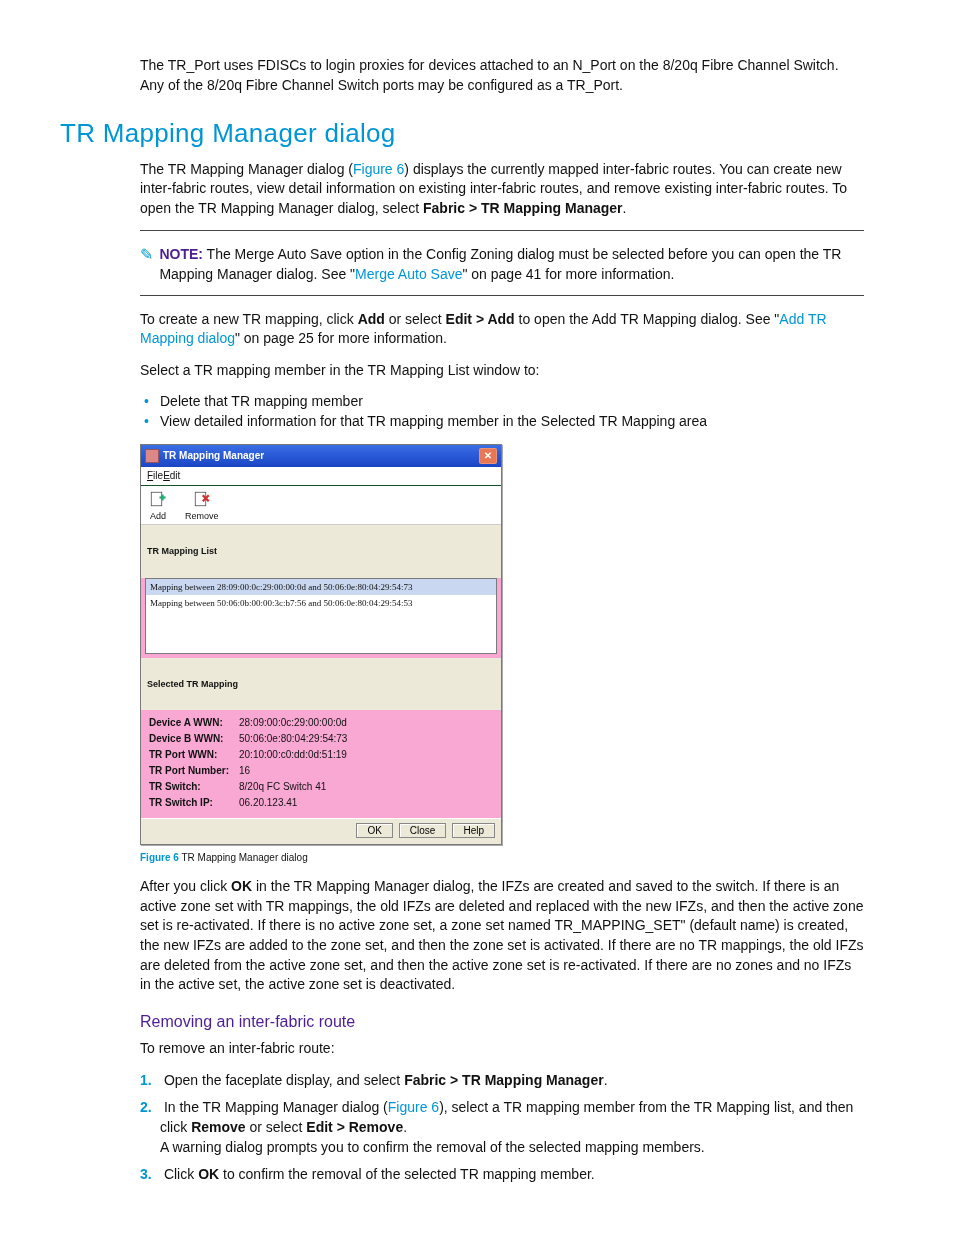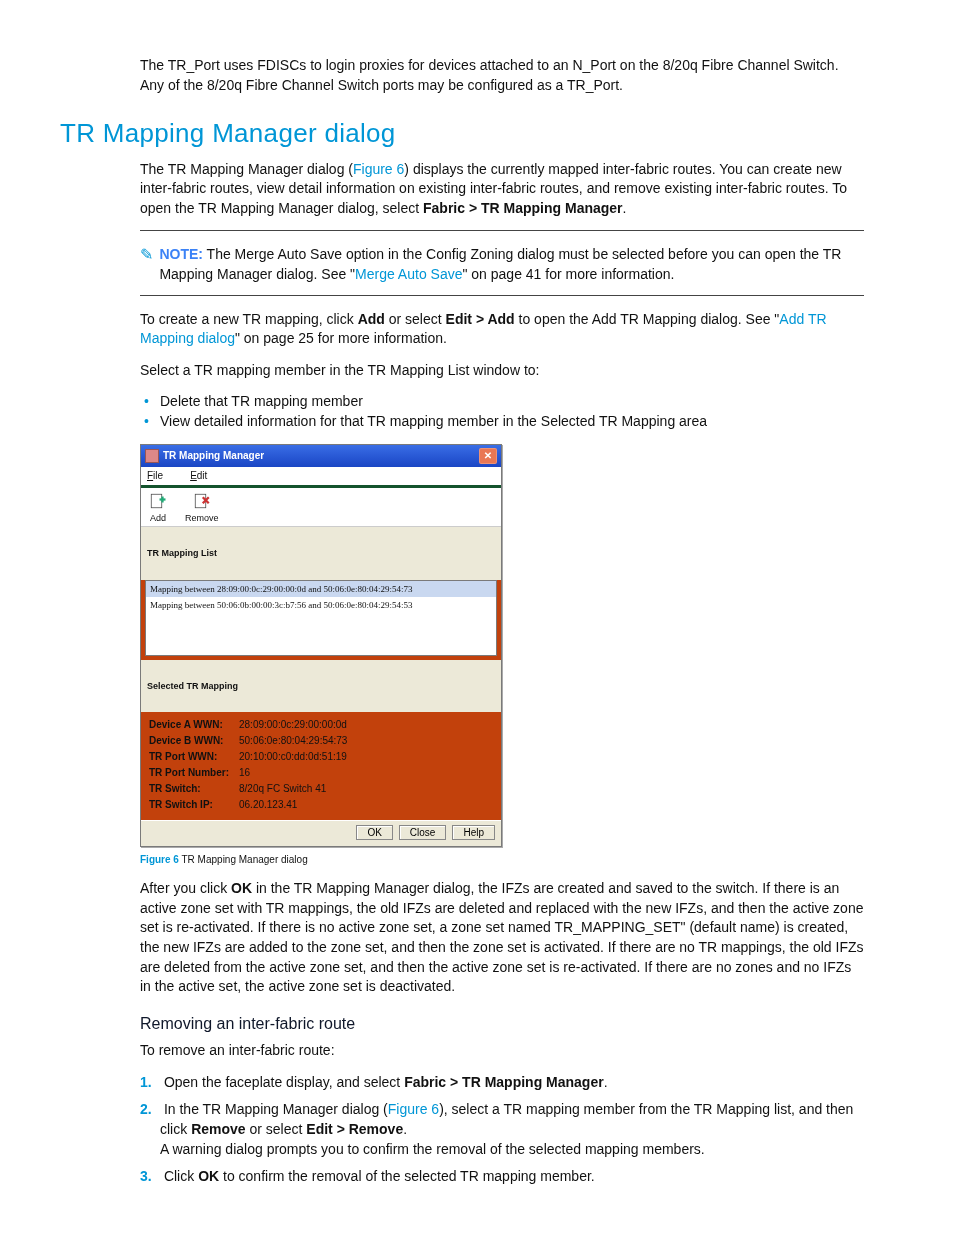--- a/index.html
+++ b/index.html
@@ -20,68 +20,68 @@
     font-weight: 300;
     font-size: 26px;
     color: #0096d6;
     margin: 20px 0 8px 0;
     letter-spacing: 0.3px;
   }
   h3 {
     font-family: Arial, Helvetica, sans-serif;
     font-weight: 400;
     font-size: 16px;
-    color: #0f172a;
+    color: #4c1d95;
     margin: 16px 0 6px 0;
   }
   p { margin: 6px 0 12px 0; }
   b { font-weight: bold; }
   a.link { color: #0096d6; text-decoration: none; }
   hr.rule { border: none; border-top: 1px solid #444; margin: 10px 0 14px 0; }
   .note-row { display: flex; align-items: flex-start; gap: 6px; }
   .note-icon { color: #0096d6; font-size: 16px; line-height: 1.2; }
-  .note-label { color: #3b82f6; font-weight: bold; }
+  .note-label { color: #4c1d95; font-weight: bold; }
   ul.bullets { list-style: none; padding-left: 20px; margin: 4px 0 12px 0; }
   ul.bullets li::before { content: "•"; color: #0096d6; display: inline-block; width: 16px; margin-left: -16px; }
   ol.steps { list-style: none; padding-left: 20px; margin: 4px 0 12px 0; counter-reset: step; }
   ol.steps li { counter-increment: step; margin-bottom: 8px; }
   ol.steps li::before { content: counter(step) "."; color: #0096d6; font-weight: bold; display: inline-block; width: 20px; margin-left: -20px; }
   .fig-caption { margin-top: 6px; font-size: 10px; }
   .fig-label { color: #0096d6; font-weight: bold; }
   .footer { position: relative; margin-top: 110px; font-size: 13px; }
   .footer .pn { display: inline-block; width: 30px; }
 
   
   .dialog {
     width: 360px;
     border: 1px solid #7a7a7a;
     font-family: Tahoma, Arial, sans-serif;
     font-size: 10px;
-    background: #c2410c;
+    background: #f9a8d4;
     box-shadow: 1px 1px 0 #aaa;
     margin-top: 8px;
   }
   .titlebar {
     background: linear-gradient(to bottom, #3a6ee5, #2b5bd7 45%, #1a46c4);
     color: #fff;
     padding: 3px 4px;
     display: flex;
     align-items: center;
     font-weight: bold;
     font-size: 10px;
   }
   .titlebar .appicon {
     width: 12px; height: 12px; background:#d88; border:1px solid #955; margin-right:4px;
   }
   .titlebar .spacer { flex: 1; }
   .titlebar .closebtn {
     width: 16px; height: 14px; background: #e97754; border: 1px solid #fff3; color:#fff;
     display:flex; align-items:center; justify-content:center; font-size:10px; border-radius:2px;
   }
-  .menubar { background:#fff; padding: 2px 6px; display:flex; gap:27px; border-bottom:3px solid #14532d; }
+  .menubar { background:#fff; padding: 2px 6px; display:flex; gap:0; border-bottom:1px solid #14532d; }
   .menubar span u { text-decoration: underline; }
   .toolbar { background:#fff; padding: 4px 8px 2px 8px; display:flex; gap:18px; border-bottom:1px solid #ccc; }
   .tool { display:flex; flex-direction:column; align-items:center; font-size:9px; gap:2px; }
   .tool svg { width:18px; height:18px; }
   .section-label { background:#ece9d8; padding: 20px 6px; font-weight:bold; font-size:9px; }
   .listbox { background:#fff; border:1px solid #7a7a7a; margin: 0 4px 4px 4px; height: 74px; overflow:hidden; }
   .listrow { font-family: Liberation Serif, serif; font-size:9px; padding: 2px 4px; }
   .listrow.selected { background:#c9d8f0; }
   .details { padding: 4px 8px 6px 8px; font-size:10px; }
   .details .row { display:flex; margin: 2px 0; }

